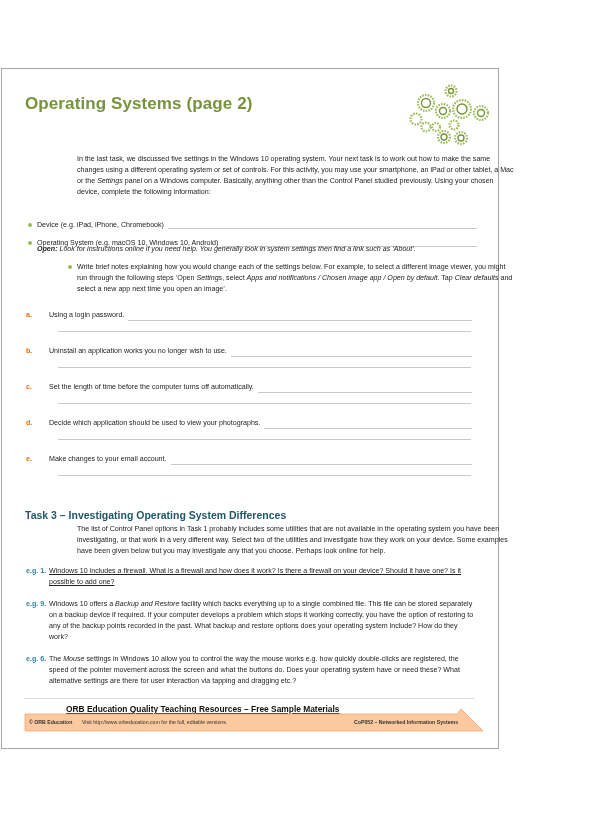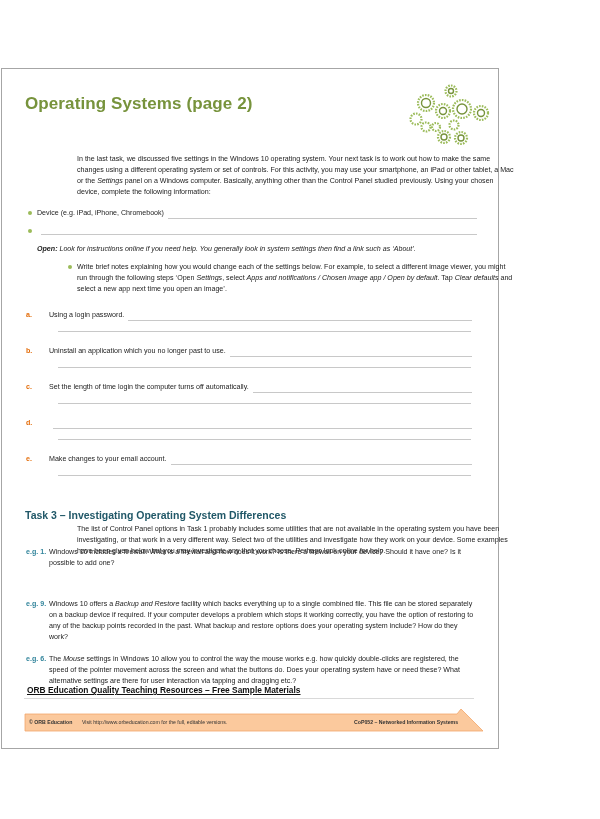--- a/index.html
+++ b/index.html
@@ -6,21 +6,21 @@
   body { width: 600px; height: 819px; position: relative; overflow: hidden;
          font-family: "Liberation Sans", sans-serif; color: #222; }
   .page { position: absolute; left: 1px; top: 68px; width: 498px; height: 681px;
           border: 1px solid #a6a6a6; background: #fff; box-sizing: border-box; }
   .title { position: absolute; left: 23px; top: 25px; font-size: 17px; font-weight: bold;
            color: #77933c; letter-spacing: 0.1px; }
   .gears { position: absolute; left: 404px; top: 12px; width: 86px; height: 66px; }
   .h2 { position: absolute; left: 23px; font-size: 10.5px; font-weight: bold; color: #215868; }
   .para { position: absolute; left: 35px; width: 440px; font-size: 7.1px; line-height: 11px; color: #222; margin-left: 40px; }
   .para i { font-style: italic; }
-  .bullet-row { position: absolute; left: 35px; width: 440px; font-size: 7.1px; line-height: 11px; display: flex; align-items: flex-end; }
+  .bullet-row { position: absolute; left: 35px; width: 440px; font-size: 7.1px; line-height: 11px; display: flex; align-items: flex-start; margin-top: 12px; }
   .bdot { position: absolute; left: -9px; top: 3px; width: 4px; height: 4px; border-radius: 50%; background: #9bbb59; }
   .fill-line { flex: 1; border-bottom: 1px solid #c8c8c8; margin-left: 4px; height: 8px; }
   .note { position: absolute; left: 35px; width: 440px; font-size: 7.1px; line-height: 11px; font-style: italic; }
   .note b { font-style: italic; }
   .item { position: absolute; left: 24px; width: 446px; font-size: 7.1px; line-height: 11px; display: flex; align-items: flex-end; }
   .item .marker { width: 23px; font-weight: bold; color: #e36c09; flex: none; }
   .item .txt { flex: none; }
   .extra-line { position: absolute; left: 56px; width: 413px; border-bottom: 1px solid #c8c8c8; }
   .eg { position: absolute; left: 24px; width: 450px; font-size: 7.1px; line-height: 11px; }
   .eg .marker { position: absolute; left: 0; top: 0; font-weight: bold; color: #31849b; }
@@ -67,84 +67,86 @@
   <div class="para" style="top:85px;"><span>In the last task, we discussed five settings in the Windows 10 operating system.  Your next task is to work out how to make the same changes using a different operating system or set of controls.  For this activity, you may use your smartphone, an iPad or other tablet, a Mac or the </span><i>Settings</i><span> panel on a Windows computer.  Basically, anything other than the Control Panel studied previously.  Using your chosen device, complete the following information:</span></div>
 
   <div class="bullet-row" style="top:139px;">
     <span class="bdot"></span>
     <span>Device (e.g. iPad, iPhone, Chromebook)</span>
     <span class="fill-line"></span>
   </div>
 
   <div class="bullet-row" style="top:157px;">
     <span class="bdot"></span>
+    <span>Operating System (e.g. macOS 10, Windows 10, Android)</span>
     <span class="fill-line"></span>
   </div>
 
   <div class="note" style="top:175px;"><b>Open:</b><span> Look for instructions online if you need help.  You generally look in system settings then find a link such as ‘About’.</span></div>
 
   <div class="para" style="top:193px;">
     <span class="bdot" style="left:-9px;top:3px;"></span><span>Write brief notes explaining how you would change each of the settings below.  For example, to select a different image viewer, you might run through the following steps ‘Open </span><i>Settings</i><span>, select </span><i>Apps and notifications / Chosen image app / Open by default</i><span>.  Tap </span><i>Clear defaults</i><span> and select a new app next time you open an image’.</span>
   </div>
 
   <div class="item" style="top:241px;">
     <span class="marker">a.</span>
     <span class="txt">Using a login password.</span>
     <span class="fill-line"></span>
   </div>
   <div class="extra-line" style="top:262px;"></div>
 
   <div class="item" style="top:277px;">
     <span class="marker">b.</span>
-    <span class="txt">Uninstall an application which you no longer past to use.</span>
+    <span class="txt">Uninstall an application works you no longer wish to use.</span>
     <span class="fill-line"></span>
   </div>
   <div class="extra-line" style="top:298px;"></div>
 
   <div class="item" style="top:313px;">
     <span class="marker">c.</span>
-    <span class="txt">Set the length of time login the computer turns off automatically.</span>
+    <span class="txt">Set the length of time before the computer turns off automatically.</span>
     <span class="fill-line"></span>
   </div>
   <div class="extra-line" style="top:334px;"></div>
 
   <div class="item" style="top:349px;">
     <span class="marker">d.</span>
+    <span class="txt">Decide which application should be used to view your photographs.</span>
     <span class="fill-line"></span>
   </div>
   <div class="extra-line" style="top:370px;"></div>
 
   <div class="item" style="top:385px;">
     <span class="marker">e.</span>
     <span class="txt">Make changes to your email account.</span>
     <span class="fill-line"></span>
   </div>
   <div class="extra-line" style="top:406px;"></div>
 
   <div class="h2" style="top:440px;">Task 3 – Investigating Operating System Differences</div>
 
   <div class="para" style="top:455px;">The list of Control Panel options in Task 1 probably includes some utilities that are not available in the operating system you have been investigating, or that work in a very different way.  Select two of the utilities and investigate how they work on your device.  Some examples have been given below but you may investigate any that you choose.  Perhaps look online for help.</div>
 
-  <div class="eg" style="top:478px;">
+  <div class="eg" style="top:497px;text-decoration:underline;">
     <span class="marker">e.g. 1.</span>
     <div class="body"><span>Windows 10 includes a firewall.  What is a firewall and how does it work?  Is there a firewall on your device?  Should it have one?  Is it possible to add one?</span></div>
   </div>
 
   <div class="eg" style="top:530px;">
     <span class="marker">e.g. 9.</span>
     <div class="body"><span>Windows 10 offers a </span><i>Backup and Restore</i><span> facility which backs everything up to a single combined file.  This file can be stored separately on a backup device if required.  If your computer develops a problem which stops it working correctly, you have the option of restoring to any of the backup points recorded in the past.  What backup and restore options does your operating system include?  How do they work?</span></div>
   </div>
 
   <div class="eg" style="top:585px;">
     <span class="marker">e.g. 6.</span>
     <div class="body"><span>The </span><i>Mouse</i><span> settings in Windows 10 allow you to control the way the mouse works e.g. how quickly double-clicks are registered, the speed of the pointer movement across the screen and what the buttons do.  Does your operating system have or need these?  What alternative settings are there for user interaction via tapping and dragging etc.?</span></div>
   </div>
 
   <div class="rule" style="top:629px;"></div>
-  <div class="footer-title" style="top:616px;">ORB Education Quality Teaching Resources – Free Sample Materials</div>
+  <div class="footer-title" style="top:635px;margin-left:39px;">ORB Education Quality Teaching Resources – Free Sample Materials</div>
 
   <svg class="banner" style="top:639px;" viewBox="0 0 462 25">
     <path d="M1 6 L433 6 L437 1 L459 23 L1 23 Z" fill="#fbc99d" stroke="#f2a66a" stroke-width="0.8"></path>
   </svg>
   <div class="banner-text b" style="left:27px;top:650px;">© ORB Education</div>
   <div class="banner-text" style="left:80px;top:650px;">Visit http://www.orbeducation.com for the full, editable versions.</div>
   <div class="banner-text b" style="left:352px;top:650px;">CoP052 – Networked Information Systems</div>
 
 </div>
 

